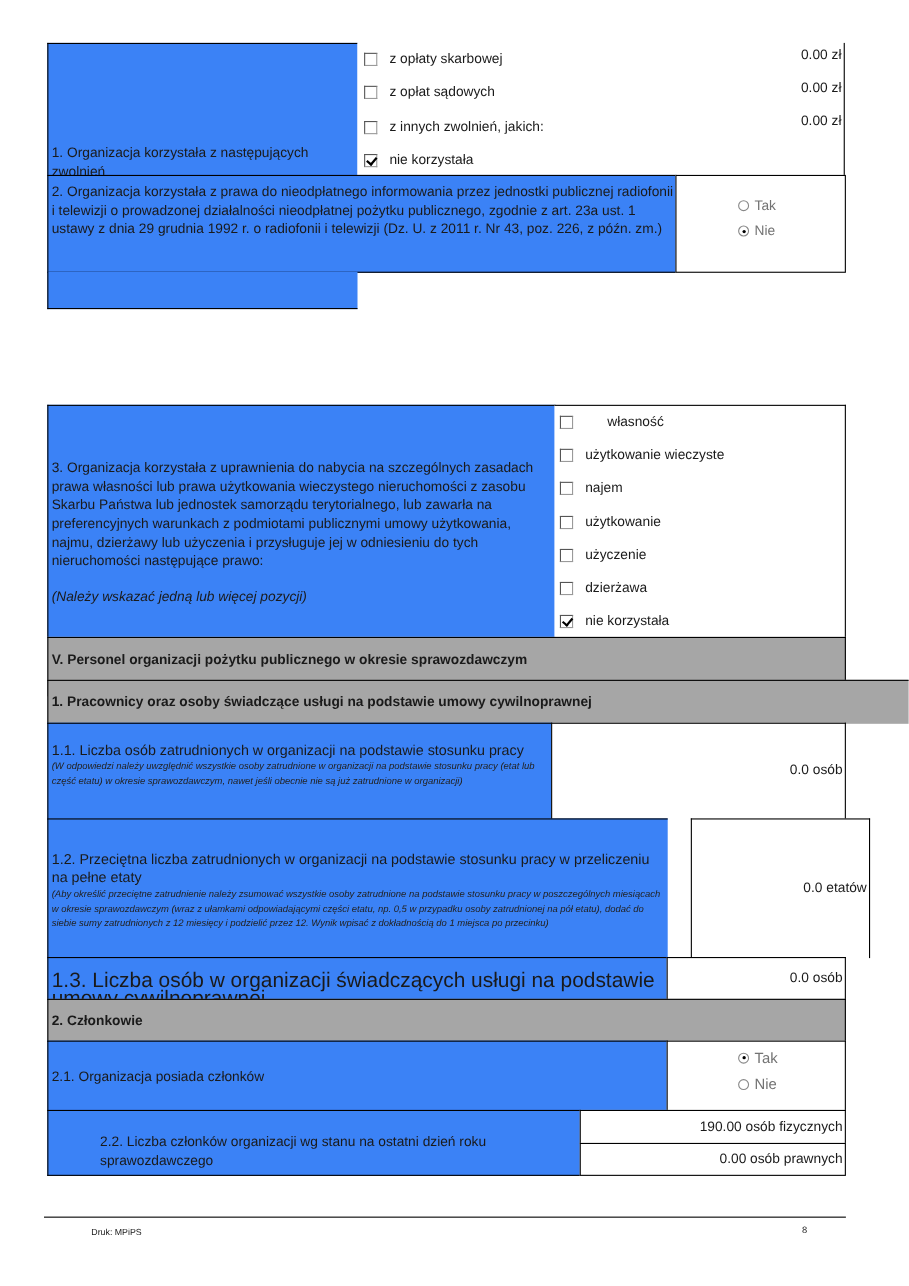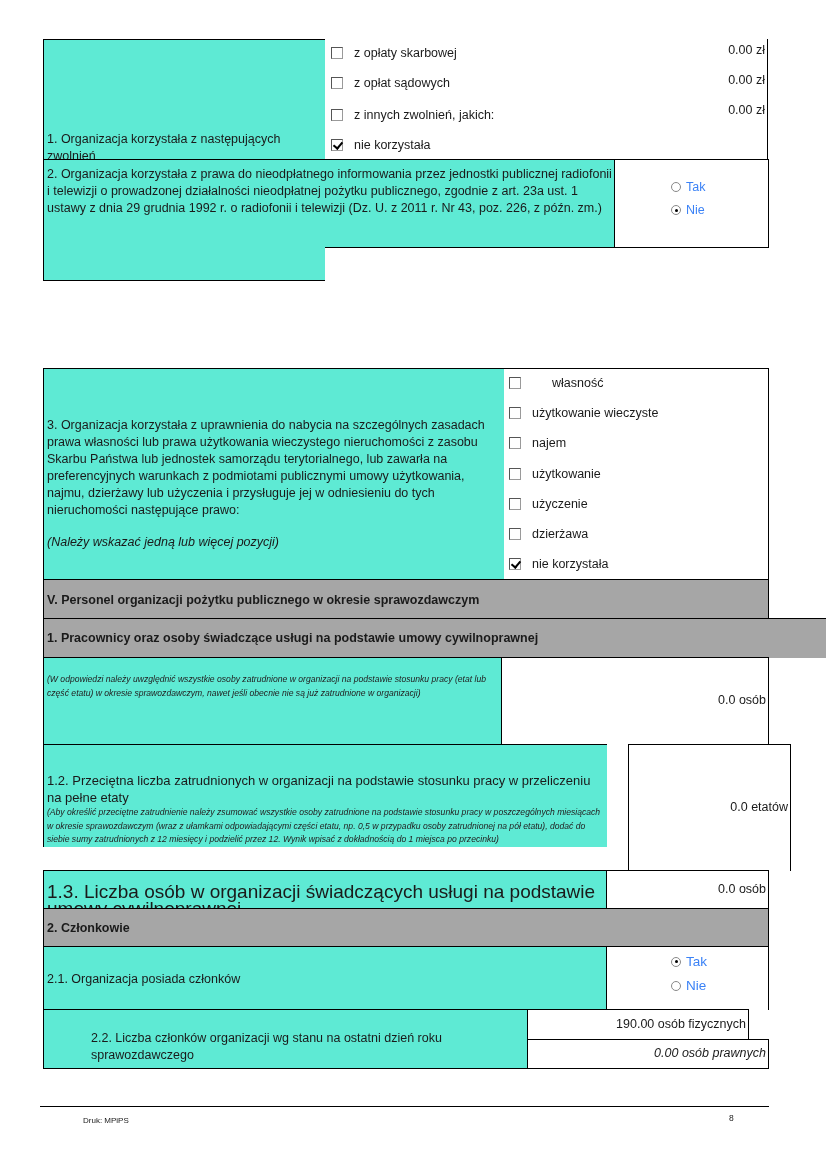--- a/index.html
+++ b/index.html
@@ -1,32 +1,32 @@
 <!DOCTYPE html>
 <html><head>
 <meta charset="utf-8">
 <style>
   * { box-sizing: border-box; margin: 0; padding: 0; }
   html, body { width: 826px; height: 1169px; background: #ffffff; overflow: hidden; }
   body { position: relative; font-family: "Liberation Sans", sans-serif; color: #1a1a1a; font-size: 12.5px; }
   .abs { position: absolute; }
-  .grey { background: #5eead4; }
+  .grey { background: #3b82f6; }
   .dark { background: #a6a6a6; }
   .white { background: #ffffff; }
   .bl { border-left: 1.5px solid #000; }
   .br { border-right: 1.5px solid #000; }
   .bt { border-top: 1.5px solid #000; }
   .bb { border-bottom: 1.5px solid #000; }
   .txt { font-size: 12.5px; line-height: 17px; }
   .small-it { font-style: italic; font-size: 8.6px; line-height: 13.5px; color: #222; }
   .bold { font-weight: bold; }
-  .cb-row { position: absolute; display: flex; align-items: center; font-size: 12.5px; }
+  .cb-row { position: absolute; display: flex; align-items: flex-end; font-size: 12.5px; }
   .cb { width: 12px; height: 12px; border: 1px solid #9a9a9a; border-top-color: #555; border-left-color: #555; background: #fff; margin-right: 11px; position: relative; flex: none; }
   .cb.checked::after { content: ""; position: absolute; left: 3px; top: 0px; width: 4px; height: 7px; border: solid #000; border-width: 0 2px 2px 0; transform: rotate(40deg); }
-  .radio-row { position: absolute; display: flex; align-items: center; font-size: 12.5px; color: #3b82f6; }
+  .radio-row { position: absolute; display: flex; align-items: center; font-size: 12.5px; color: #737373; }
   .radio { width: 10px; height: 10px; border-radius: 50%; border: 1px solid #888; background: #fff; margin-right: 5px; position: relative; flex: none; }
   .radio.on::after { content: ""; position: absolute; left: 2.5px; top: 2.5px; width: 3px; height: 3px; border-radius: 50%; background: #000; }
   .val { position: absolute; font-size: 12.5px; text-align: right; }
   .footer-line { position: absolute; left: 40px; top: 1106px; width: 729px; height: 0; border-top: 1.5px solid #000; }
 </style>
 </head>
 <body>
 
 <div class="abs grey bl bt" style="left:43px; top:39px; width:282px; height:121px; overflow:hidden;">
   <div class="txt abs" style="left:3px; top:91px; width:260px;">1. Organizacja korzystała z następujących zwolnień</div>
@@ -109,28 +109,29 @@
 
 <div class="abs dark bl br bt" style="left:43px; top:579px; width:726px; height:54px;">
   <div class="txt bold abs" style="left:3px; top:12px;">V. Personel organizacji pożytku publicznego w okresie sprawozdawczym</div>
 </div>
 <div class="abs dark bl br bt" style="left:43px; top:618px; width:796px; height:40px;">
   <div class="txt bold abs" style="left:3px; top:11px;">1. Pracownicy oraz osoby świadczące usługi na podstawie umowy cywilnoprawnej</div>
 </div>
 
 <div class="abs grey bl bt" style="left:43px; top:657px; width:459px; height:88px;">
   <div class="abs" style="left:3px; top:15px; width:452px;">
+    <div class="txt" style="font-size:13px;">1.1. Liczba osób zatrudnionych w organizacji na podstawie stosunku pracy</div>
     <div class="small-it">(W odpowiedzi należy uwzględnić wszystkie osoby zatrudnione w organizacji na podstawie stosunku pracy (etat lub część etatu) w okresie sprawozdawczym, nawet jeśli obecnie nie są już zatrudnione w organizacji)</div>
   </div>
 </div>
 <div class="abs white bl br bt" style="left:501px; top:657px; width:268px; height:88px;">
   <div class="val" style="right:2px; top:35px;">0.0 osób</div>
 </div>
 
-<div class="abs grey bl bt" style="left:43px; top:744px; width:564px; height:103px;">
+<div class="abs grey bl bt" style="left:43px; top:744px; width:564px; height:127px;">
   <div class="abs" style="left:3px; top:27px; width:555px;">
     <div class="txt" style="font-size:13px;">1.2. Przeciętna liczba zatrudnionych w organizacji na podstawie stosunku pracy w przeliczeniu na pełne etaty</div>
     <div class="small-it">(Aby określić przeciętne zatrudnienie należy zsumować wszystkie osoby zatrudnione na podstawie stosunku pracy w poszczególnych miesiącach w okresie sprawozdawczym (wraz z ułamkami odpowiadającymi części etatu, np. 0,5 w przypadku osoby zatrudnionej na pół etatu), dodać do siebie sumy zatrudnionych z 12 miesięcy i podzielić przez 12. Wynik wpisać z dokładnością do 1 miejsca po przecinku)</div>
   </div>
 </div>
 <div class="abs white bl br bt" style="left:628px; top:744px; width:163px; height:127px;">
   <div class="val" style="right:2px; top:55px;">0.0 etatów</div>
 </div>
 
 <div class="abs grey bl bt" style="left:43px; top:870px; width:564px; height:39px;">
@@ -153,22 +154,22 @@
   <span>Tak</span>
 </div>
 <div class="radio-row" style="left:671px; top:978px; font-size:13.5px;">
   <span class="radio"></span>
   <span>Nie</span>
 </div>
 
 <div class="abs grey bl bt bb" style="left:43px; top:1009px; width:485px; height:60px;">
   <div class="txt abs" style="left:3px; top:20px;margin-left:44px;">2.2. Liczba członków organizacji wg stanu na ostatni dzień roku sprawozdawczego</div>
 </div>
-<div class="abs white bl br bt" style="left:527px; top:1009px; width:222px; height:31px;">
+<div class="abs white bl br bt" style="left:527px; top:1009px; width:242px; height:31px;">
   <div class="val" style="right:2px; top:7px;">190.00 osób fizycznych</div>
 </div>
-<div class="abs white bl br bt bb" style="left:527px; top:1039px; width:242px; height:30px;font-style:italic;">
+<div class="abs white bl br bt bb" style="left:527px; top:1039px; width:242px; height:30px;">
   <div class="val" style="right:2px; top:6px;">0.00 osób prawnych</div>
 </div>
 
 <div class="footer-line"></div>
 <div class="abs" style="left:67px; top:1116px; font-size:8px;margin-left:16px;">Druk: MPiPS</div>
 <div class="abs" style="left:729px; top:1113px; font-size:8.5px;">8</div>
 
 </body></html>

